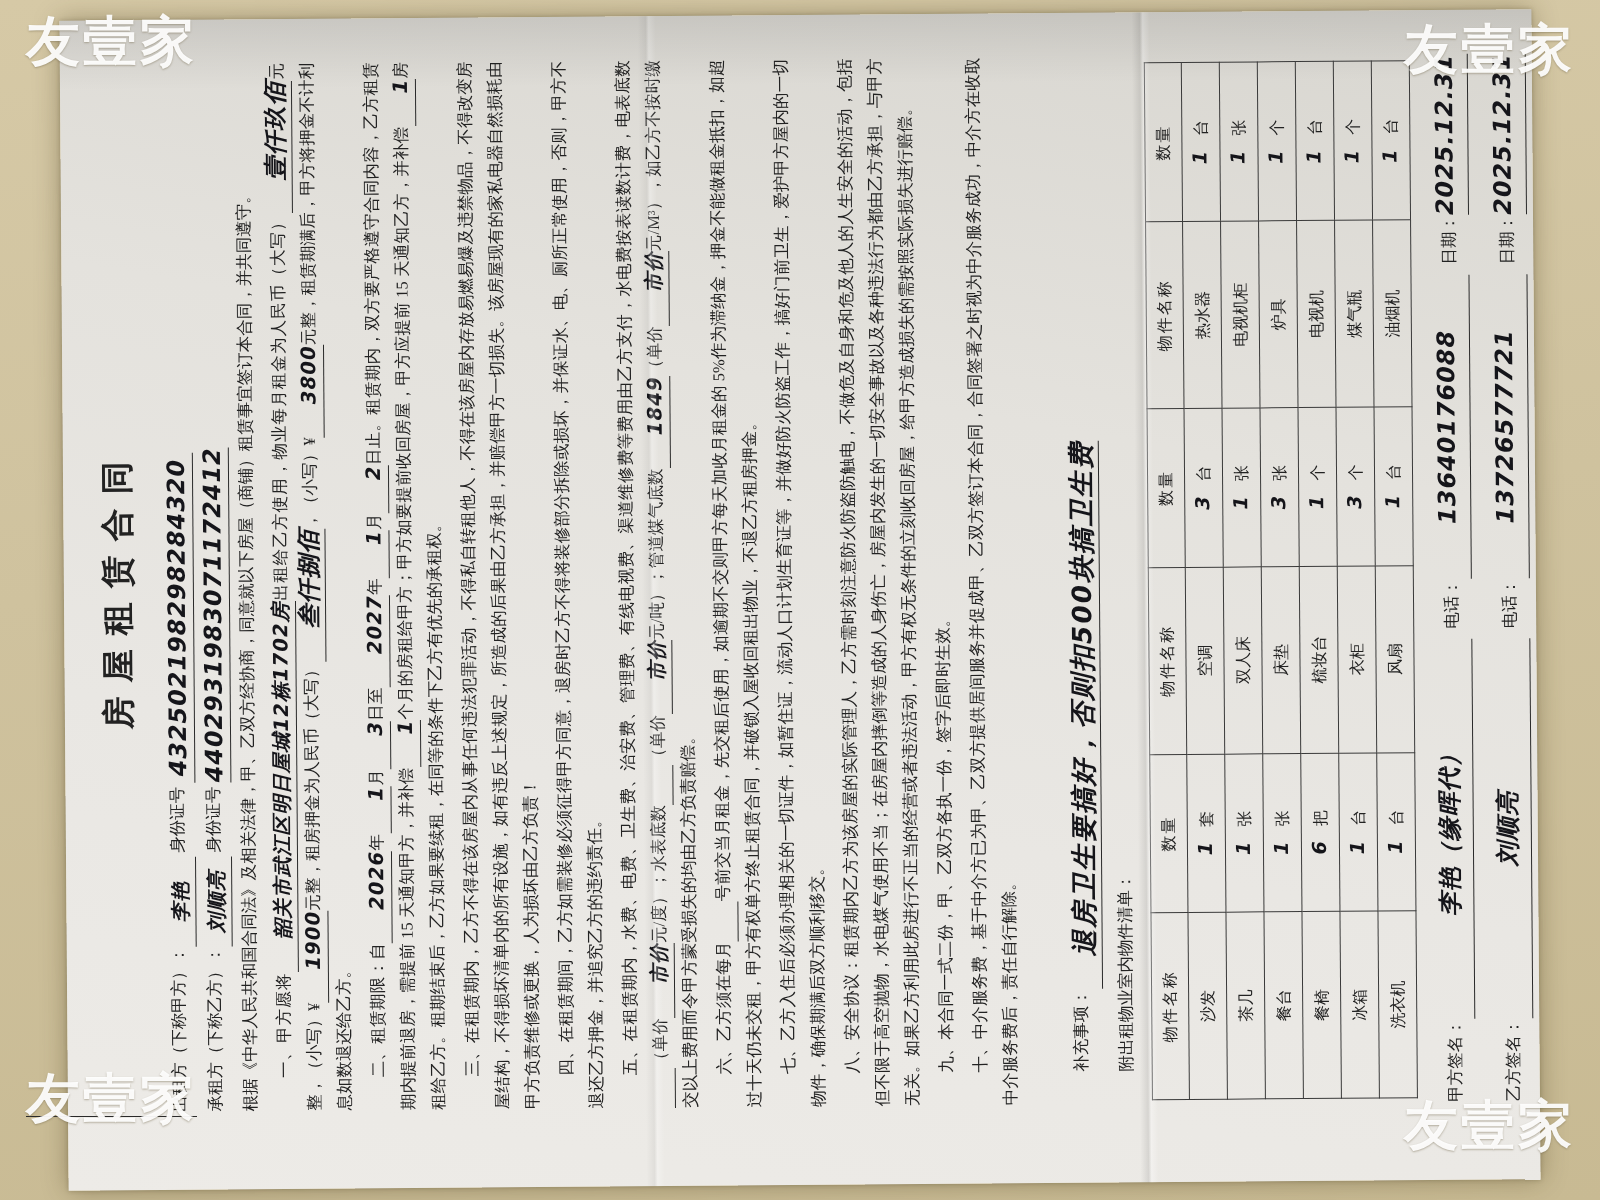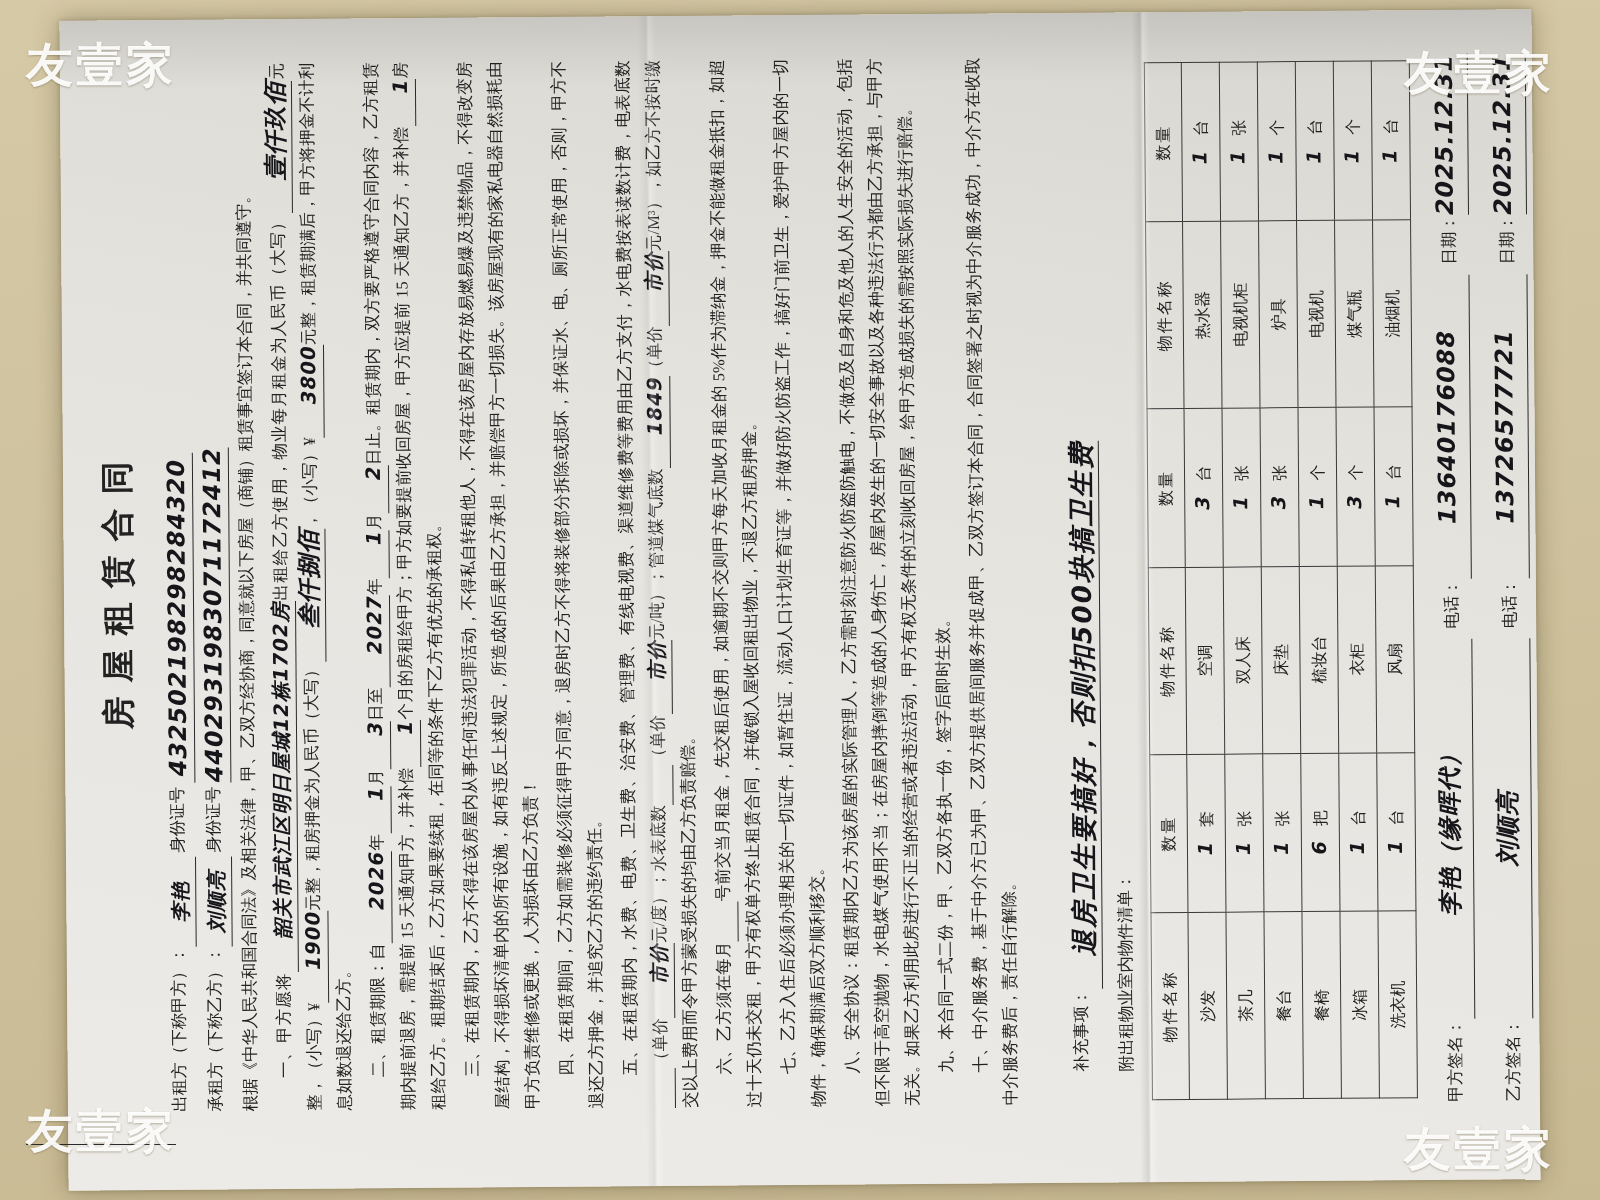--- a/index.html
+++ b/index.html
@@ -3,25 +3,24 @@
 <meta charset="utf-8">
 <style>
   html,body{margin:0;padding:0;}
   body{
     width:1600px;height:1200px;overflow:hidden;position:relative;
     background:linear-gradient(175deg,#d6c9a6 0%,#cfc29e 45%,#c8ba93 100%);
     font-family:"Liberation Serif",serif;color:#222;
   }
   .wm{
     position:absolute;z-index:9;color:rgba(255,255,255,.93);
-    font-family:Liberation Serif, serif;font-weight:700;
-    font-size:47px;letter-spacing:3px;
+    font-family:Liberation Mono, monospace;font-weight:700;
+    font-size:54px;letter-spacing:3px;
     text-shadow:0 1px 2px rgba(110,100,70,.45);
     user-select:none;
-    margin-top:28px;
   }
   .wm.tl{left:26px;top:6px;}
   .wm.tr{left:1404px;top:14px;}
   .wm.bl{left:26px;top:1090px;}
   .wm.br{left:1404px;top:1090px;}
 
   .paper{
     position:absolute;width:1170px;height:1472px;left:215px;top:-136px;
     transform:rotate(-90.45deg);transform-origin:center center;
     background:linear-gradient(100deg,#edebe7 0%,#e9e7e3 35%,#e4e2dd 65%,#d8d6d0 100%);

